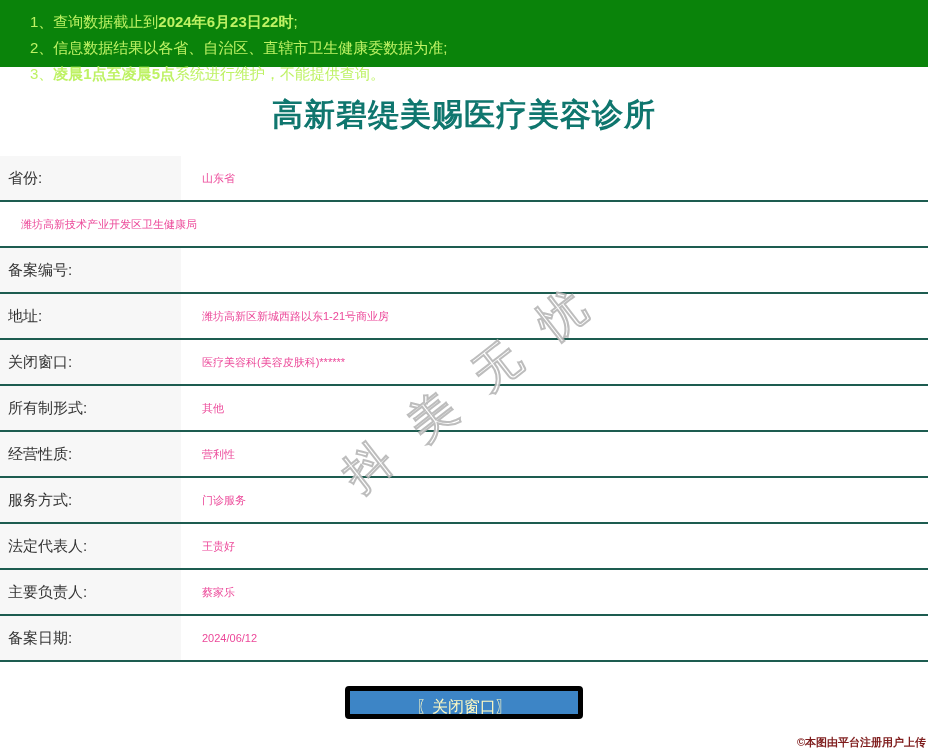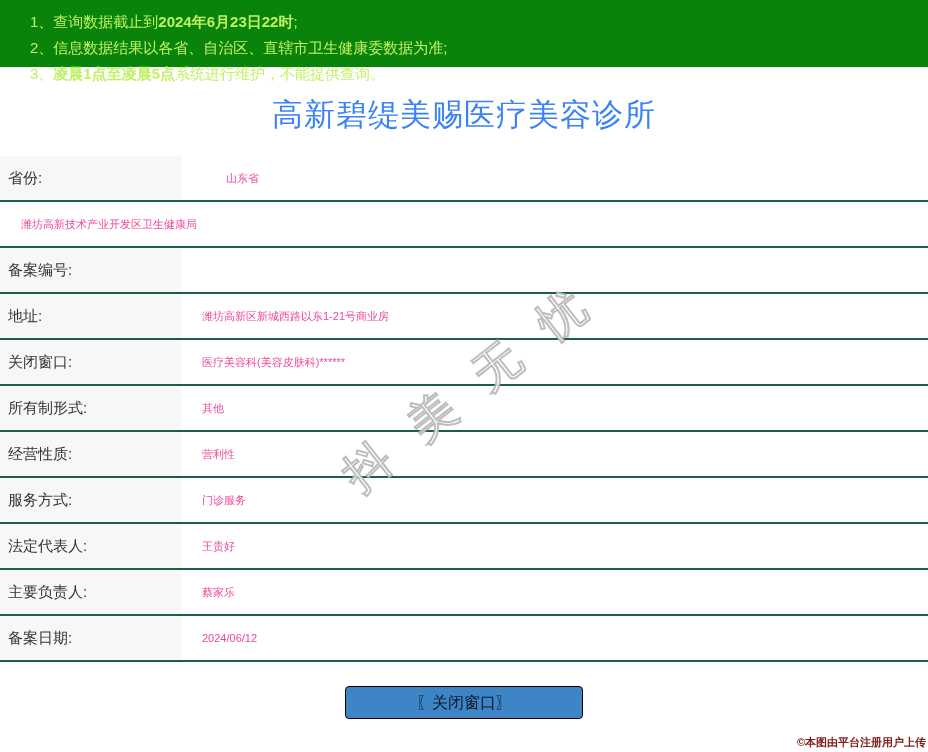--- a/index.html
+++ b/index.html
@@ -25,37 +25,37 @@
     white-space:nowrap;
   }
   .banner .bold { font-weight:bold; }
 
   
   .page-title {
     margin-top:27px;
     height:46px;
     text-align:center;
     font-size:31px;
-    color:#3b82f6;
-    font-weight:400;
+    color:#0f766e;
+    font-weight:700;
     letter-spacing:1px;
   }
 
   
   .info-table {
     margin-top:16px;
     width:100%;
   }
   .row {
     display:flex;
     height:46px;
     border-bottom:2px solid #1d5c50;
     background:#ffffff;
   }
-  .row:first-child { border-top:none;gap:24px; }
+  .row:first-child { border-top:none; }
   .cell-label {
     width:181px;
     background:#f7f7f7;
     display:flex;
     align-items:center;
     padding-left:8px;
     font-size:15px;
     color:#333;
     flex-shrink:0;
   }
@@ -72,23 +72,23 @@
   .btn-wrap {
     margin-top:24px;
     text-align:center;
   }
   .close-btn {
     display:inline-block;
     width:238px;
     height:33px;
     line-height:31px;
     background:#3d85c6;
-    border:1px solid #000000;
+    border:5px solid #000000;
     border-radius:4px;
-    color:#0f172a;
+    color:#fef9c3;
     font-size:16px;
     text-align:center;
     cursor:pointer;
     font-family:"Liberation Sans","DejaVu Sans",sans-serif;
   }
 
   
   .watermark {
     position:absolute;
     left:315px;

